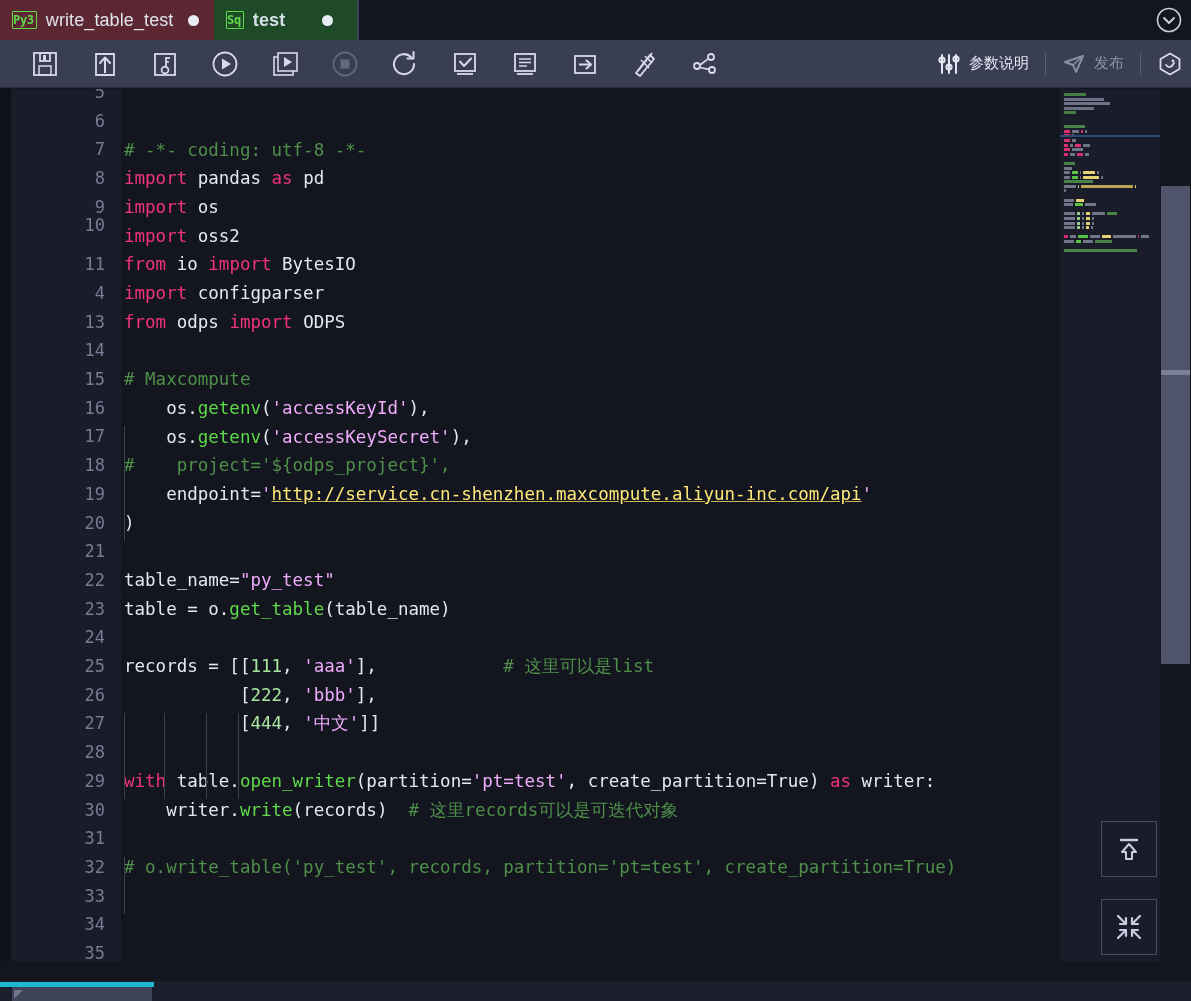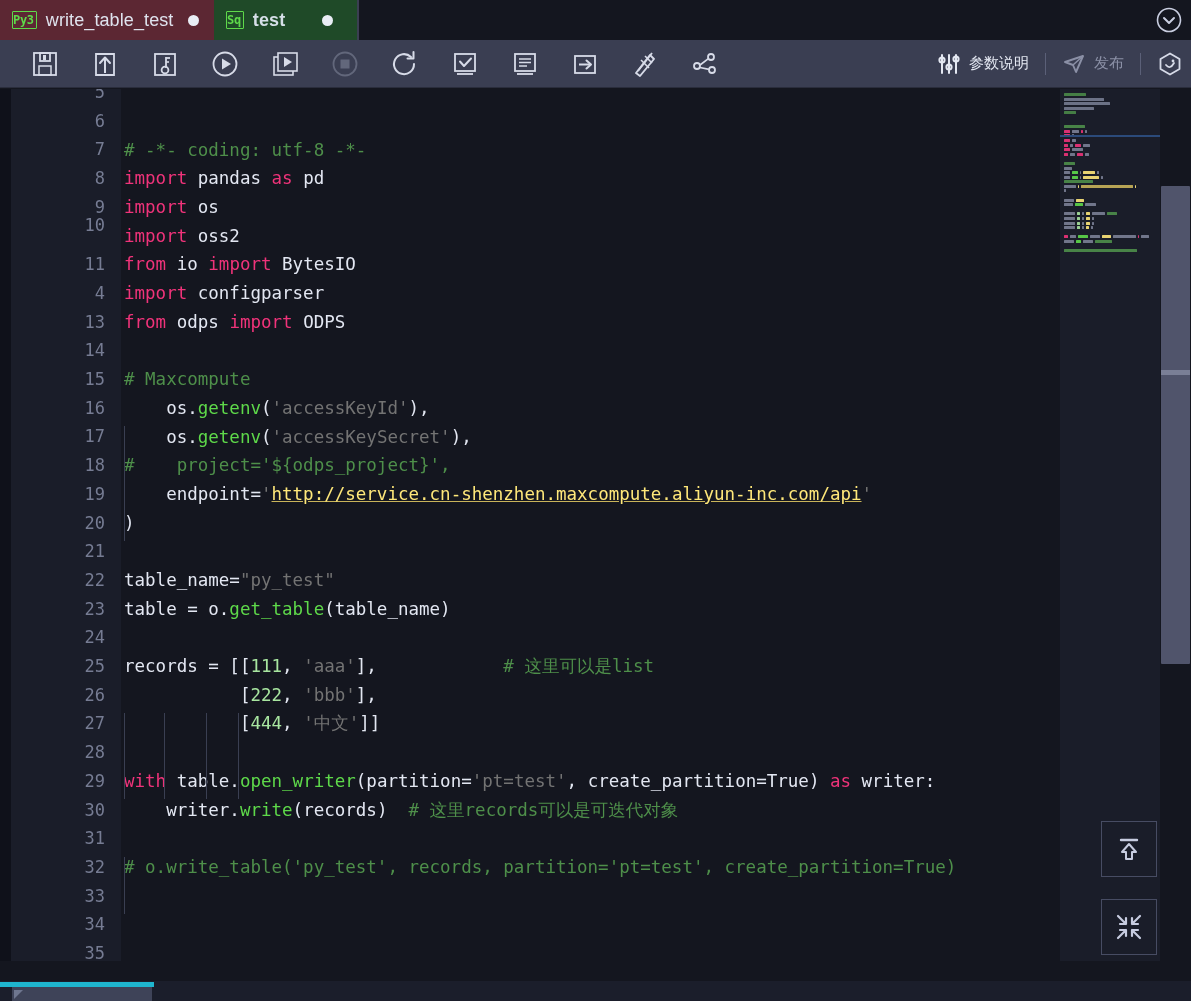--- a/index.html
+++ b/index.html
@@ -102,21 +102,21 @@
     font-family: "DejaVu Sans Mono", monospace;
     height: 28.7px; line-height: 28.7px;
   }
   .gutter-lines { position: absolute; left: 0; top: -11px; width: 110px; }
 
   .code-text { padding-left: 2px; }
 
   
   .kw   { color: #f0337a; }
   .fn   { color: #5ed94a; }
-  .str  { color: #737373; text-align: right; }
+  .str  { color: #f0abfc; text-align: right; }
   .num  { color: #a8e6a0; }
   .cmt  { color: #4e8f4a; }
   .pl   { color: #e3e7f2; }
   .url  { color: #ffe87a; text-decoration: underline; text-decoration-color: #c9b45a; }
 
   
   .iguide {
     position: absolute; width: 1px; background: #3a3f52;
   }
 

